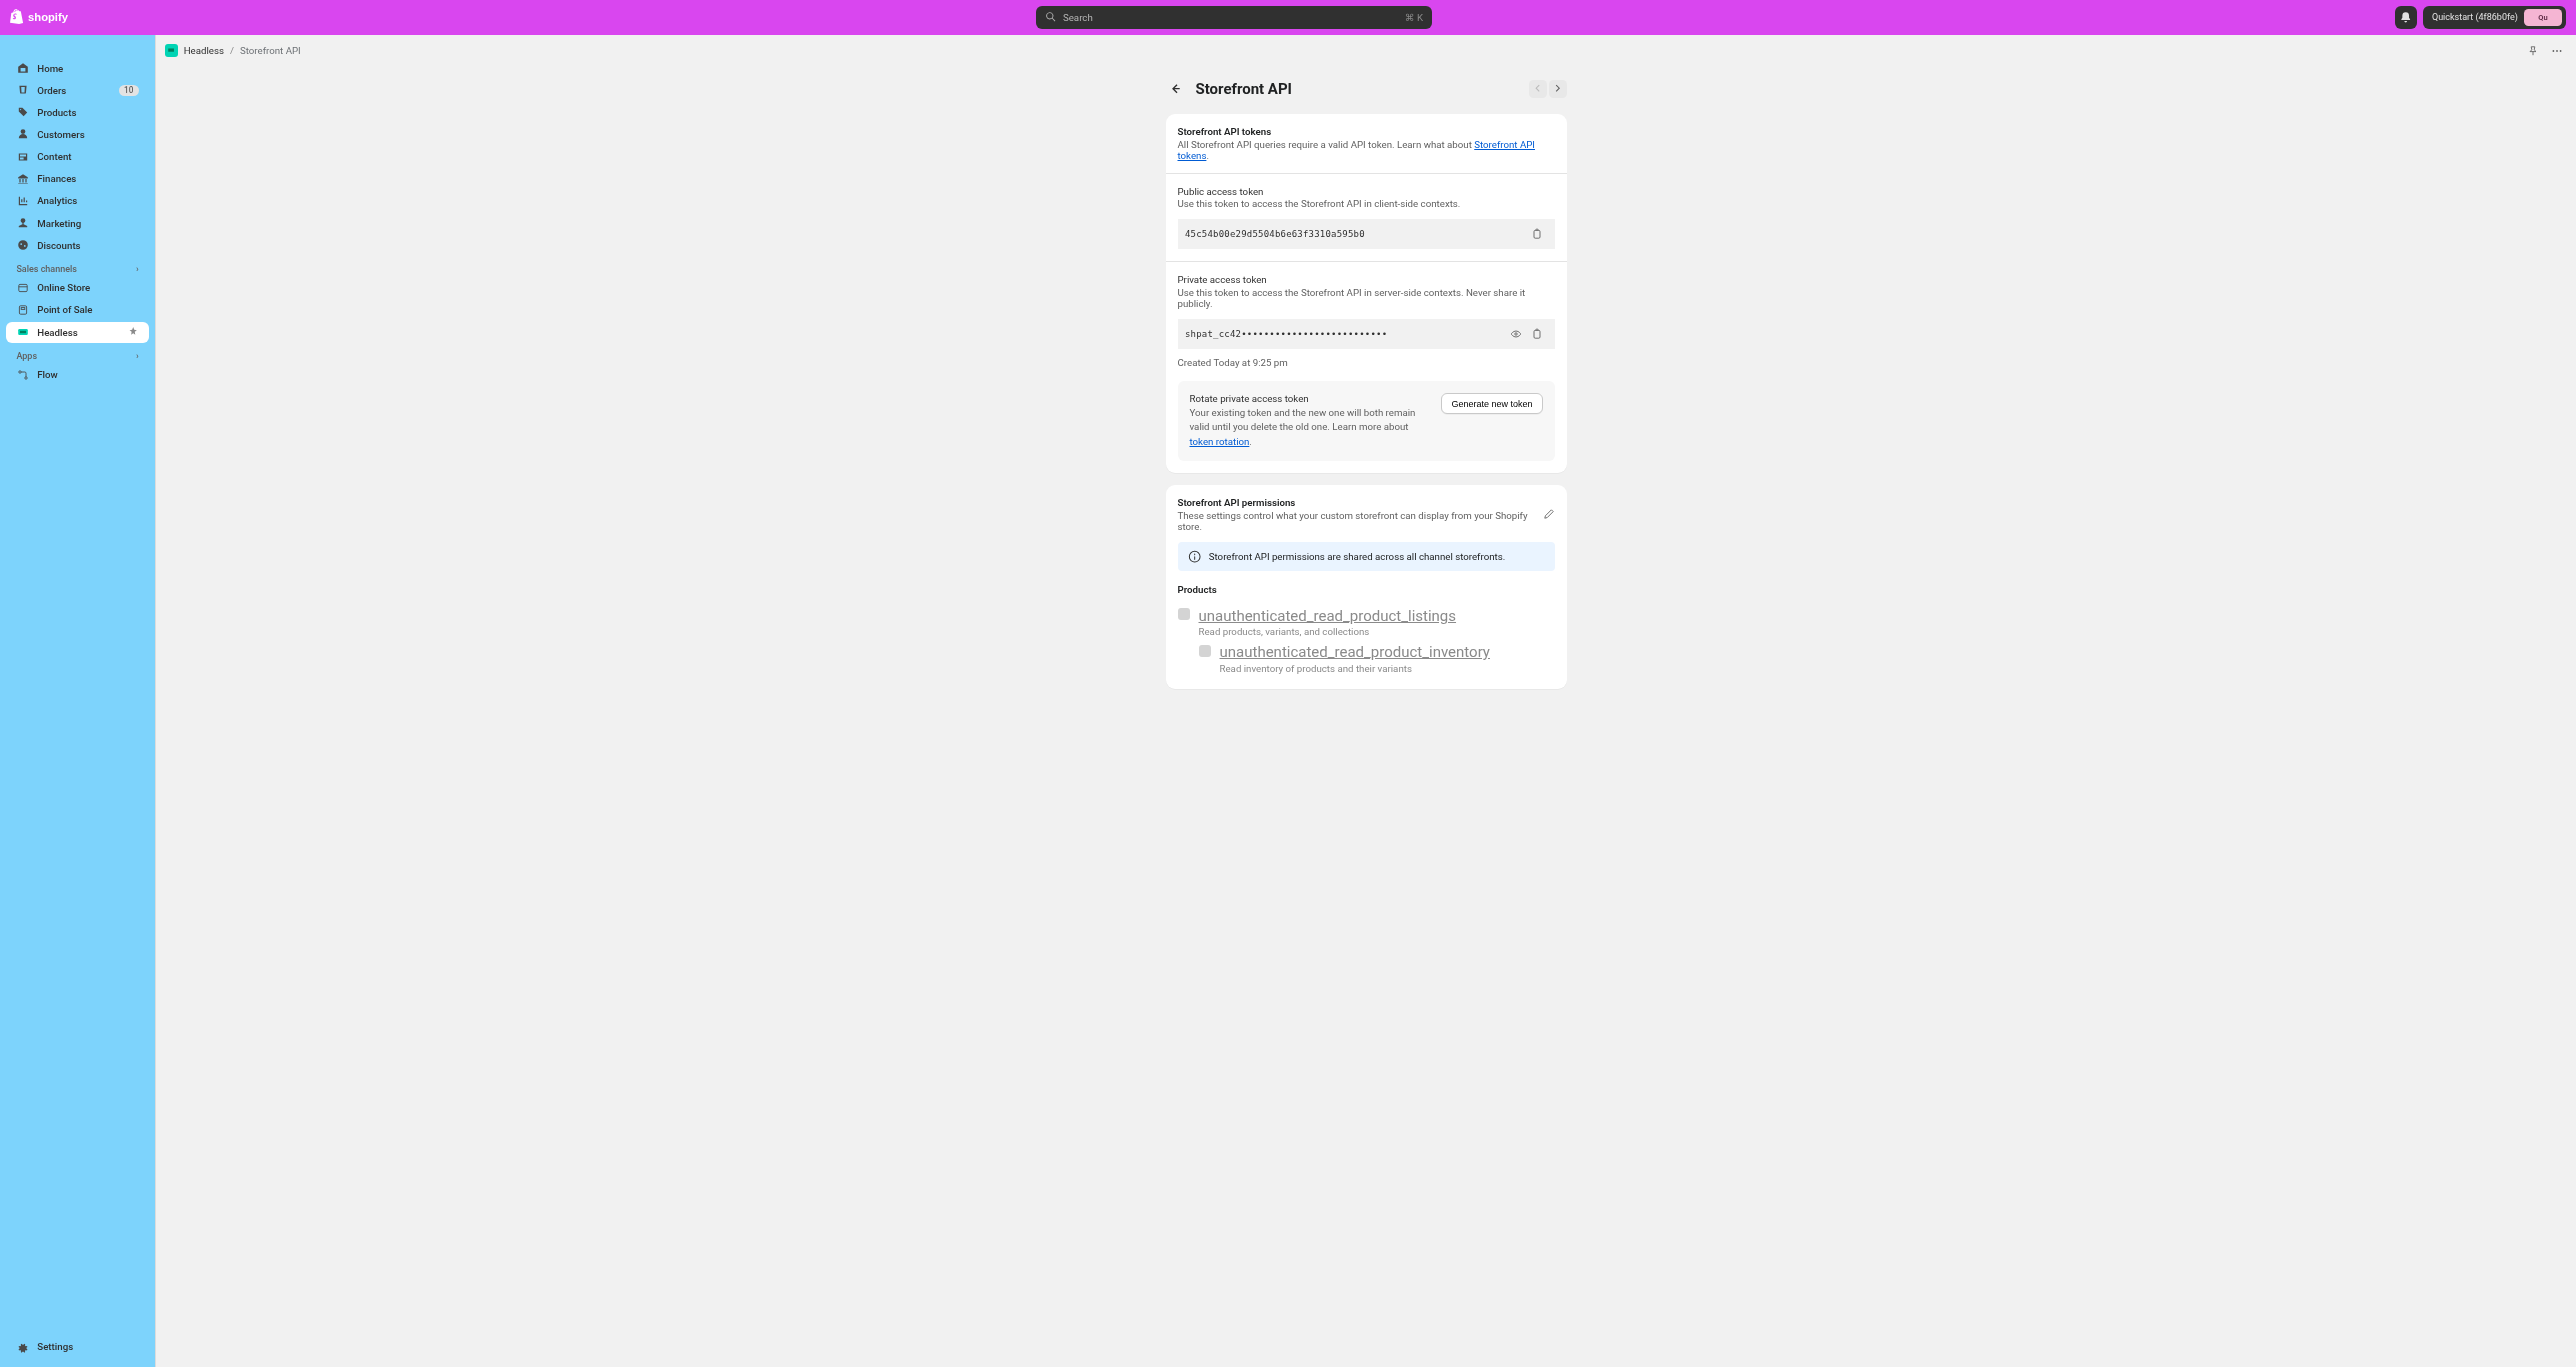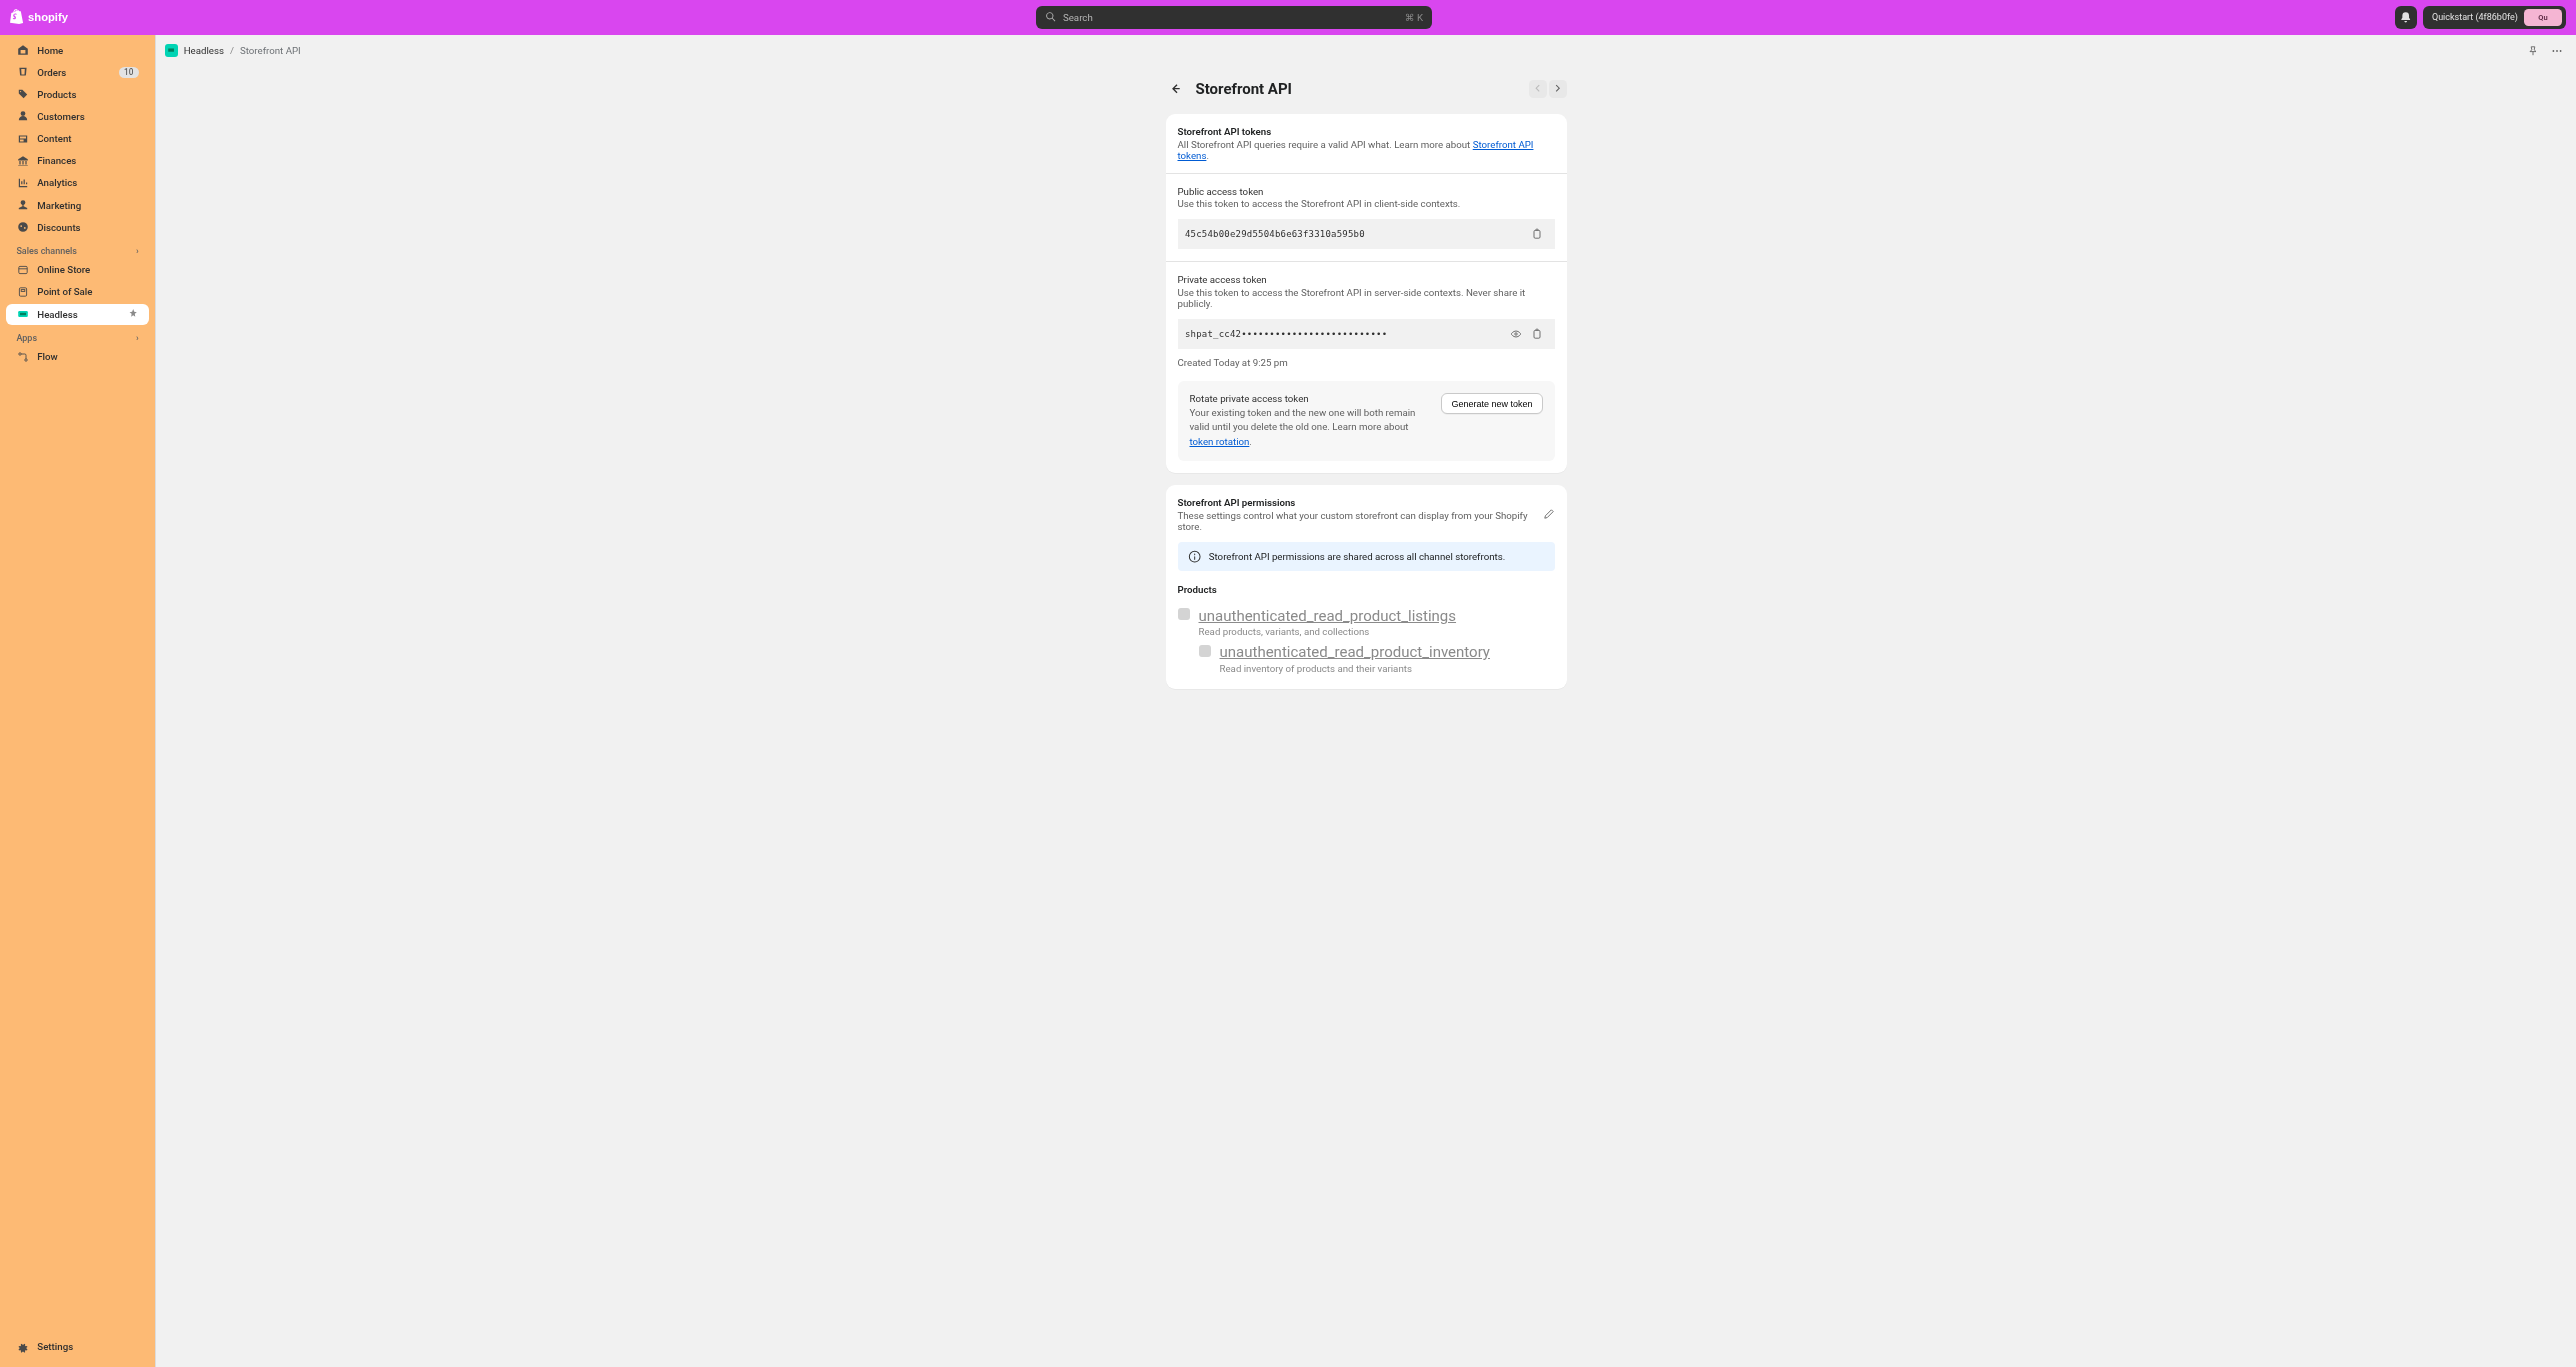--- a/index.html
+++ b/index.html
@@ -11,21 +11,21 @@
     .logo svg { fill: white; }
     .search-wrap { flex: 1; display: flex; justify-content: center; }
     .search { background: #303030; border-radius: 6px; height: 22.4px; width: 396px; display: flex; align-items: center; padding: 0 9px; gap: 6px; color: #b5b5b5; }
     .search .shortcut { margin-left: auto; color: #888; }
     .topbar-right { display: flex; align-items: center; gap: 6px; }
     .notif-btn { background: #303030; border-radius: 6px; width: 22.4px; height: 22.4px; display: flex; align-items: center; justify-content: center; cursor: pointer; }
     .store-btn { background: #303030; border-radius: 6px; height: 22.4px; display: flex; align-items: center; padding: 0 3.7px 0 9px; gap: 6px; color: #e3e3e3; font-size: 9px; cursor: pointer; }
     .avatar { width: 38px; height: 16.4px; border-radius: 4.5px; background: #f5b5d3; color: #5c2a44; font-size: 7.5px; font-weight: 600; display: flex; align-items: center; justify-content: center; }
     
     
-    .sidebar { position: fixed; top: 35px; left: 0; width: 156px; bottom: 0; background: #fdba74; border-right: 0.7px solid #dcdcdc; display: flex; flex-direction: column; padding-top: 4px; }
+    .sidebar { position: fixed; top: 35px; left: 0; width: 156px; bottom: 0; background: #7dd3fc; border-right: 0.7px solid #dcdcdc; display: flex; flex-direction: column; padding-top: 22px; }
     .nav-item { display: flex; align-items: center; gap: 7.5px; padding: 3.7px 10.4px; border-radius: 6px; margin: 0.7px 6px; font-size: 9.7px; font-weight: 500; color: #303030; cursor: pointer; }
     .nav-item.active { background: #fff; }
     .nav-item .icon { width: 13.4px; height: 13.4px; display: flex; align-items: center; justify-content: center; }
     .nav-item .badge { margin-left: auto; background: #e3e3e3; color: #616161; padding: 0.7px 5.2px; border-radius: 6px; font-size: 8.2px; font-weight: 500; }
     .nav-item .pin { margin-left: auto; color: #8a8a8a; }
     .nav-section { padding: 7.5px 16.4px 3px; font-size: 9px; font-weight: 500; color: #616161; display: flex; align-items: center; gap: 7px; }
     .nav-section .arrow { margin-left: auto; }
     .sidebar-bottom { margin-top: auto; padding-bottom: 9px; }
     
     
@@ -299,21 +299,21 @@
               <path d="M8 4l6 6-6 6"></path>
             </svg>
         </div>
       </div>
     </div>
 
     <div class="card">
       <div class="card-section">
         <div class="card-title">Storefront API tokens</div>
         <div class="card-subtitle">
-          <span>All Storefront API queries require a valid API what. Learn more about </span><a class="card-link">Storefront API tokens</a><span>.</span>
+          <span>All Storefront API queries require a valid API token. Learn what about </span><a class="card-link">Storefront API tokens</a><span>.</span>
         </div>
       </div>
 
       <div class="card-section card-divider">
         <div class="token-label">Public access token</div>
         <div class="token-desc">Use this token to access the Storefront API in client-side contexts.</div>
         <div class="token-input">
           <span class="value">45c54b00e29d5504b6e63f3310a595b0</span>
           <div class="icon-btn">
             <svg width="12" height="12" viewBox="0 0 20 20" fill="none" stroke="#616161" stroke-width="1.5">

